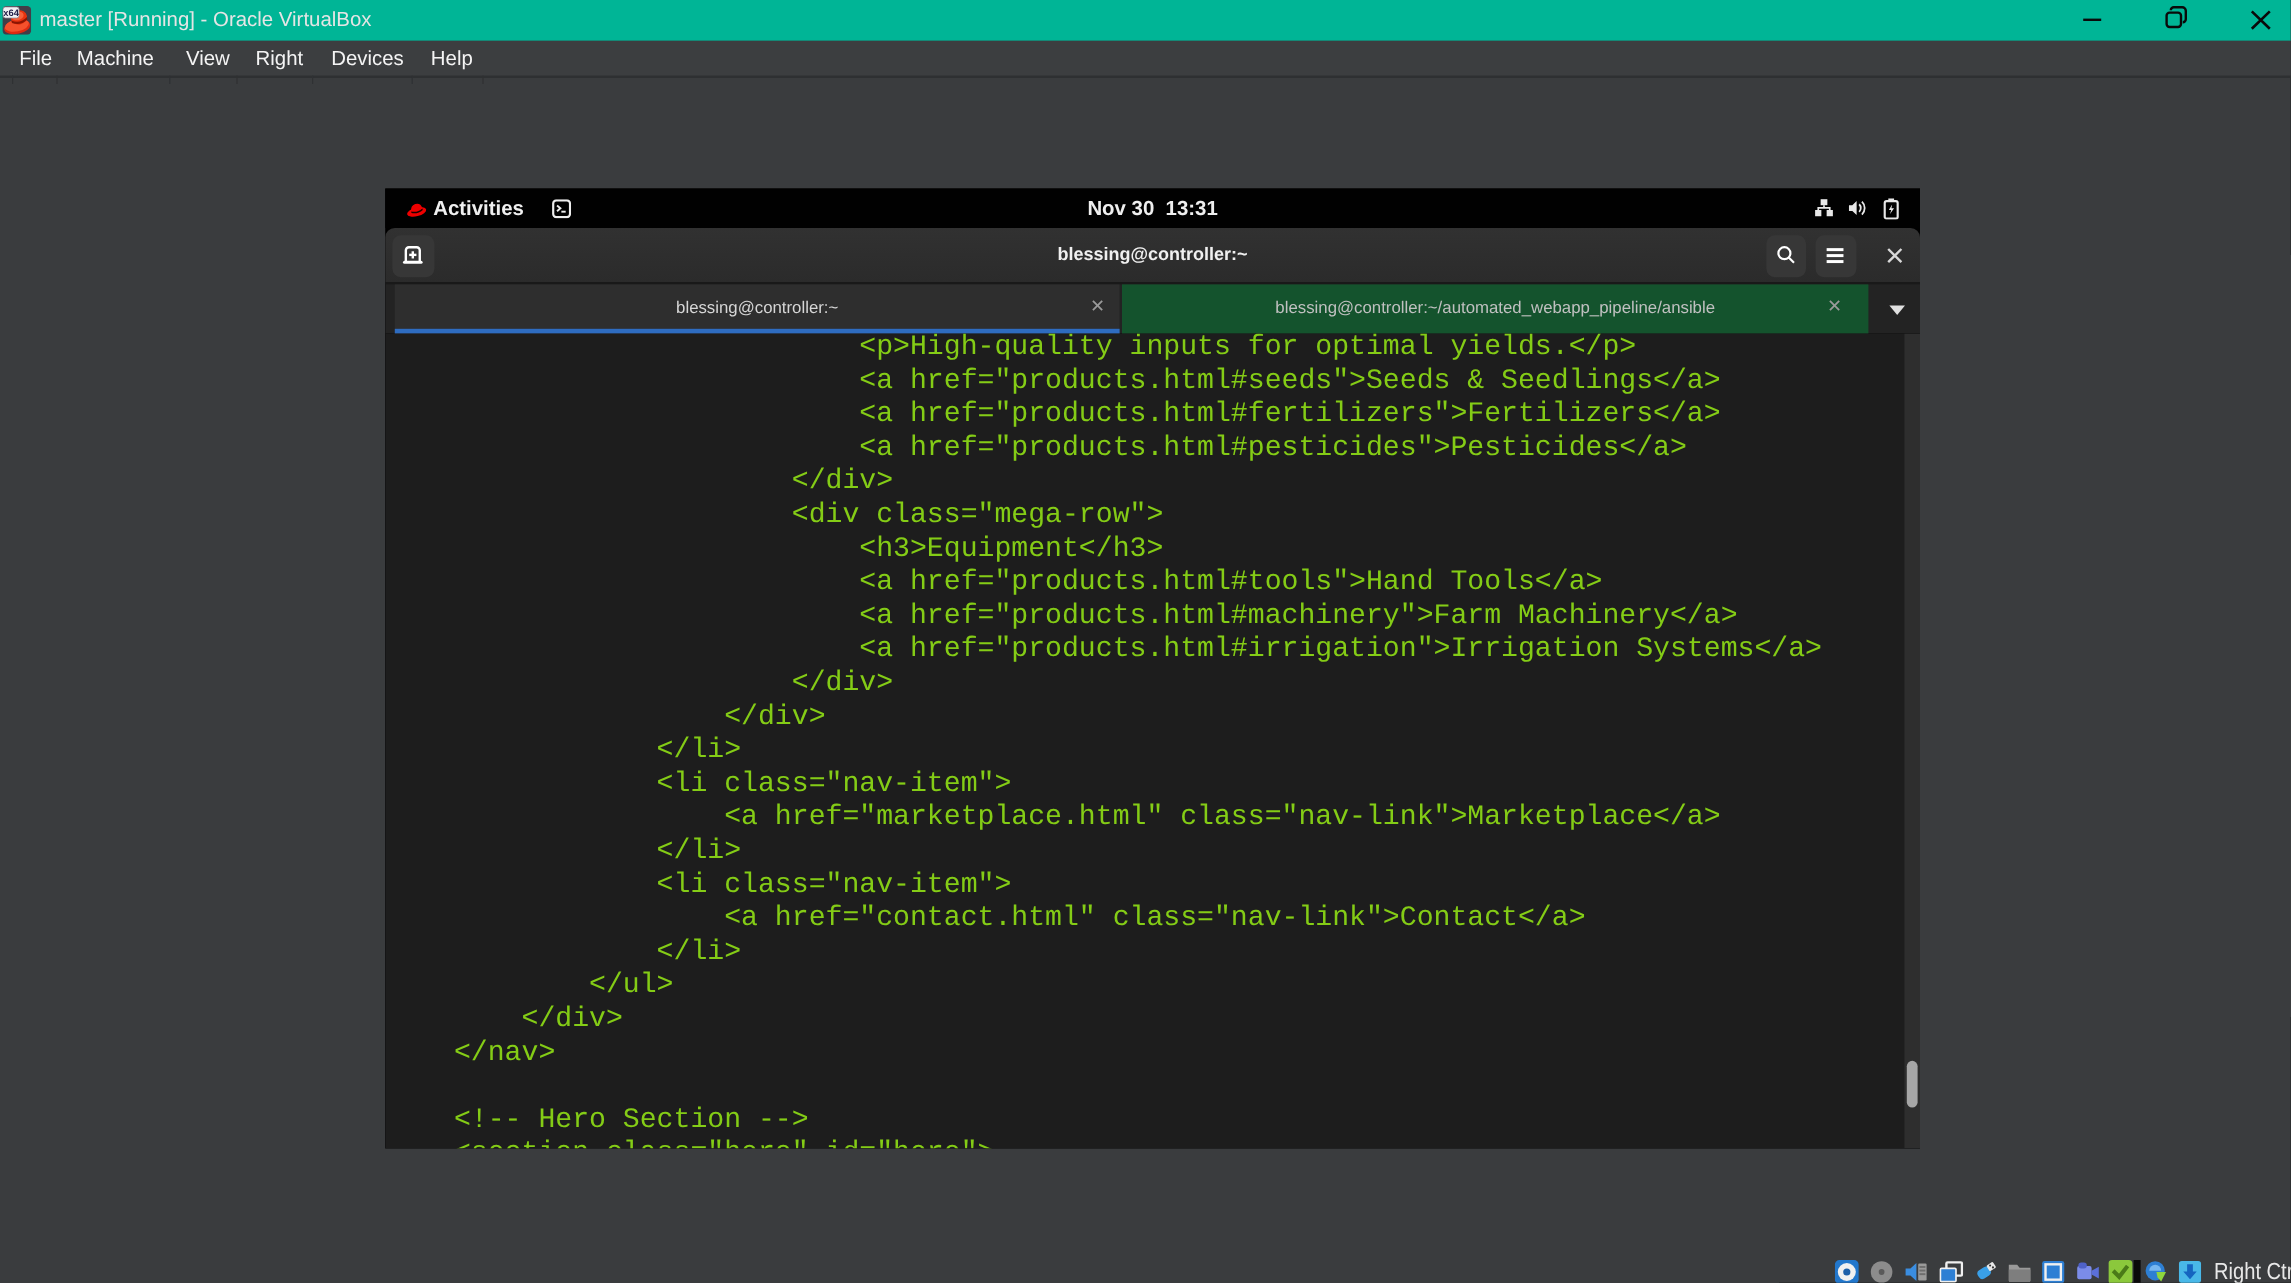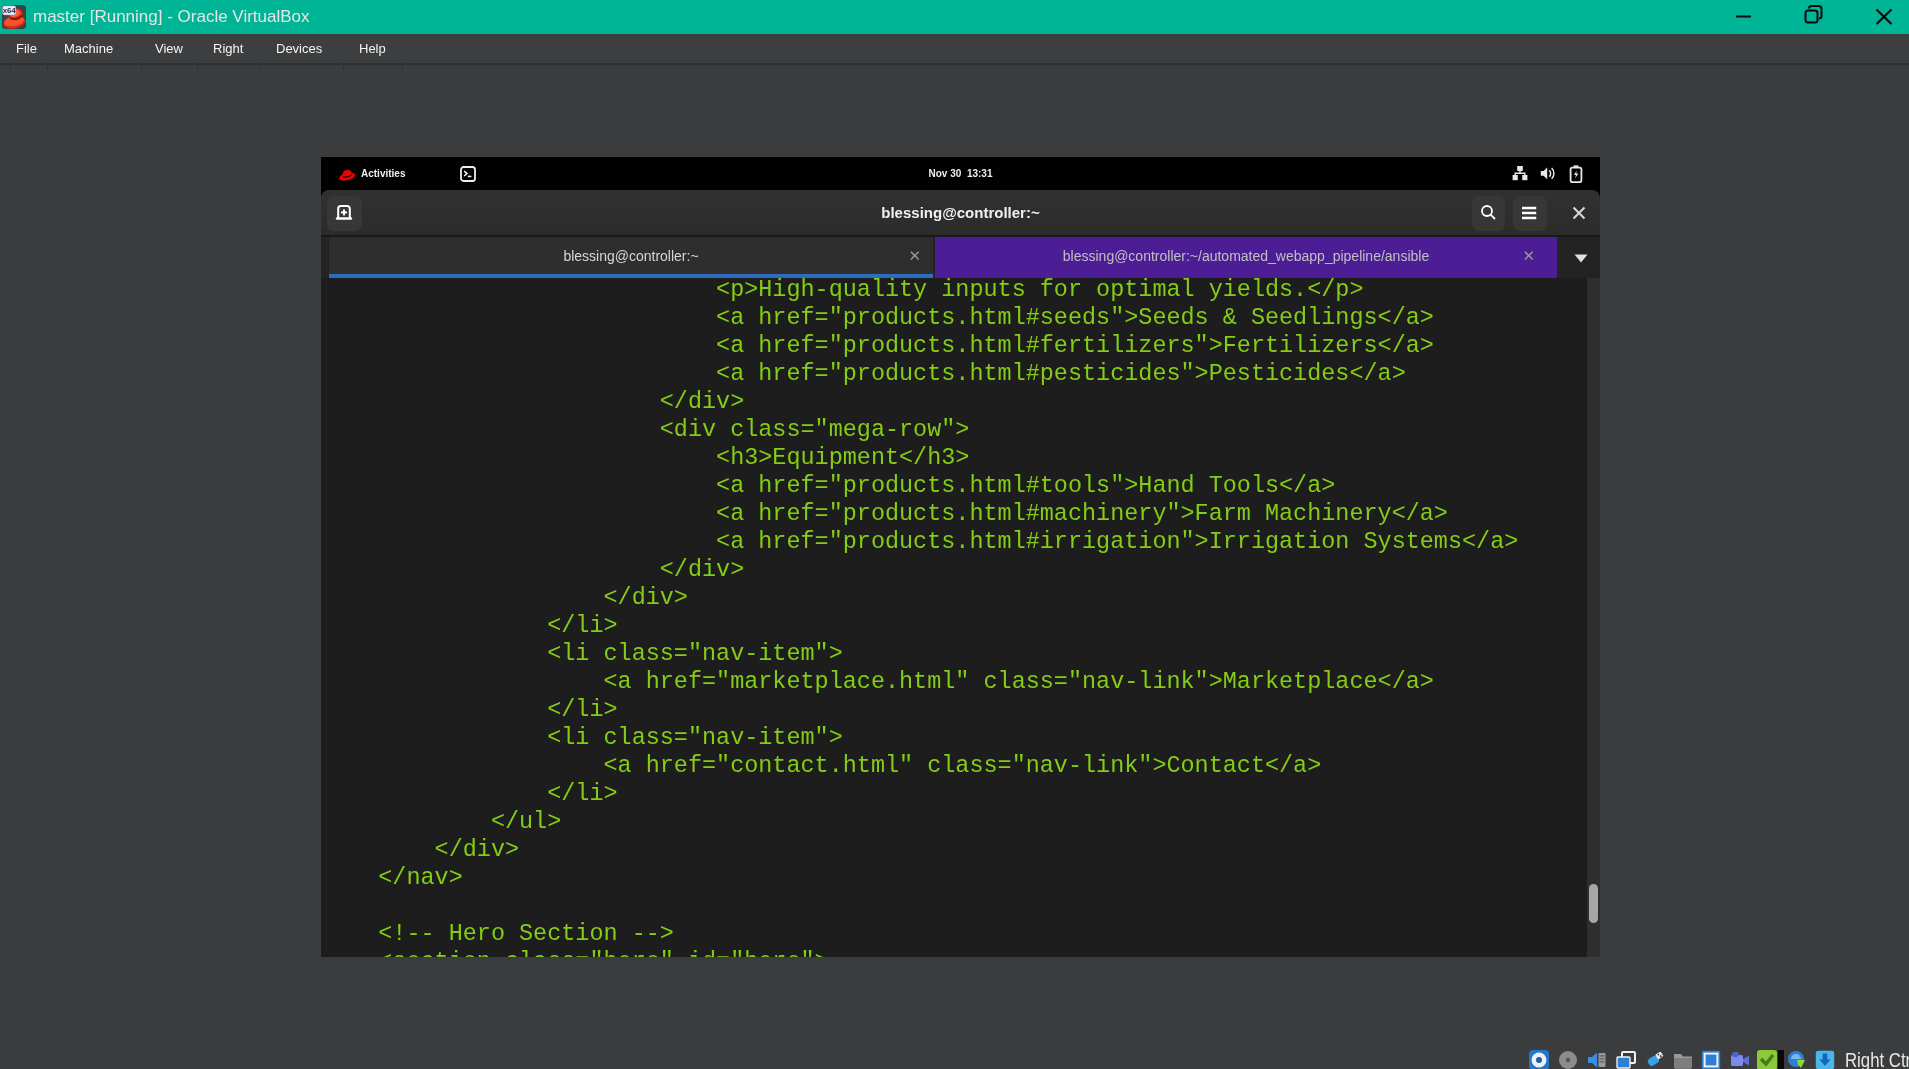--- a/index.html
+++ b/index.html
@@ -3,35 +3,35 @@
 <meta charset="utf-8">
 <style>
   html,body{margin:0;padding:0;}
   body{width:1909px;height:1069px;overflow:hidden;background:#3a3c3e;font-family:"Liberation Sans",sans-serif;position:relative;}
   .abs{position:absolute;}
   
   #titlebar{left:0;top:0;width:1909px;height:34px;background:#00b596;}
   #vmicon{left:2px;top:5px;width:24px;height:24px;}
   #title-text{left:33px;top:0;height:34px;line-height:34px;font-size:17px;color:#e5e5e5;}
   #menubar{left:0;top:34px;width:1909px;height:29px;background:#3c3e40;}
-  .menuitem{position:absolute;top:0;height:29px;line-height:29px;font-size:13px;color:#f4f4f4;}
+  .menuitem{position:absolute;top:0;height:29px;line-height:29px;font-size:17px;color:#f4f4f4;}
   
   .capbtn{position:absolute;top:0;height:34px;}
   
   #guest{left:321px;top:157px;width:1279px;height:800px;background:#000;overflow:hidden;}
   #topbar{left:0;top:0;width:1279px;height:33px;background:#010101;color:#eee;}
-  .tb-label{position:absolute;top:0;height:22px;line-height:33px;font-size:10px;font-weight:bold;color:#efefef;}
+  .tb-label{position:absolute;top:0;height:22px;line-height:33px;font-size:17px;font-weight:bold;color:#efefef;}
   
   #termwin{left:0;top:33px;width:1279px;height:670px;}
   #headerbar{left:0;top:0;width:1279px;height:45px;background:linear-gradient(#313131,#2b2b2b);border-radius:8px 8px 0 0;}
   .hbtn{position:absolute;background:#373737;border-radius:7px;}
   #tabbar{left:0;top:47px;width:1279px;height:41px;background:#232323;border-top:2px solid #191919;margin-top:-2px;box-sizing:content-box;}
   #tab1{position:absolute;left:8px;top:0;width:604px;height:41px;background:#2e2e2e;border-bottom:4px solid #2e6cc0;box-sizing:border-box;}
   #tab1 .tlabel{position:absolute;left:0;right:0;top:0;height:37px;line-height:38px;text-align:center;font-size:14px;color:#d6d6d6;}
-  #tab2{position:absolute;left:614px;top:0;width:622px;height:41px;background:#4c1d95;}
+  #tab2{position:absolute;left:614px;top:0;width:622px;height:41px;background:#14532d;}
   #tab2 .tlabel{position:absolute;left:0;right:0;top:0;height:38px;line-height:39px;text-align:center;font-size:14px;color:#c0c0c0;}
   .tabx{position:absolute;top:0;height:38px;line-height:38px;font-size:15px;color:#9a9a9a;}
   #term{left:0;top:88px;width:1279px;height:679px;background:#1d1d1d;overflow:hidden;}
   #code{position:absolute;left:1px;top:-2.5px;margin:0;font-family:"Liberation Mono",monospace;font-size:23.46px;line-height:28px;color:#84cc16;letter-spacing:0;}
   #scrolltrack{position:absolute;right:0;top:0;width:13px;height:679px;background:#2e2e2e;}
   #scrollthumb{position:absolute;right:2px;top:606px;width:9px;height:39px;border-radius:4.5px;background:#a6a6a6;}
   
   .sicon{position:absolute;top:1050px;width:20px;height:20px;}
   #hostkey{position:absolute;left:1845px;top:1049px;font-size:19.5px;color:#e8e8e8;transform:scaleX(0.86);transform-origin:0 0;white-space:nowrap;}
 </style>

